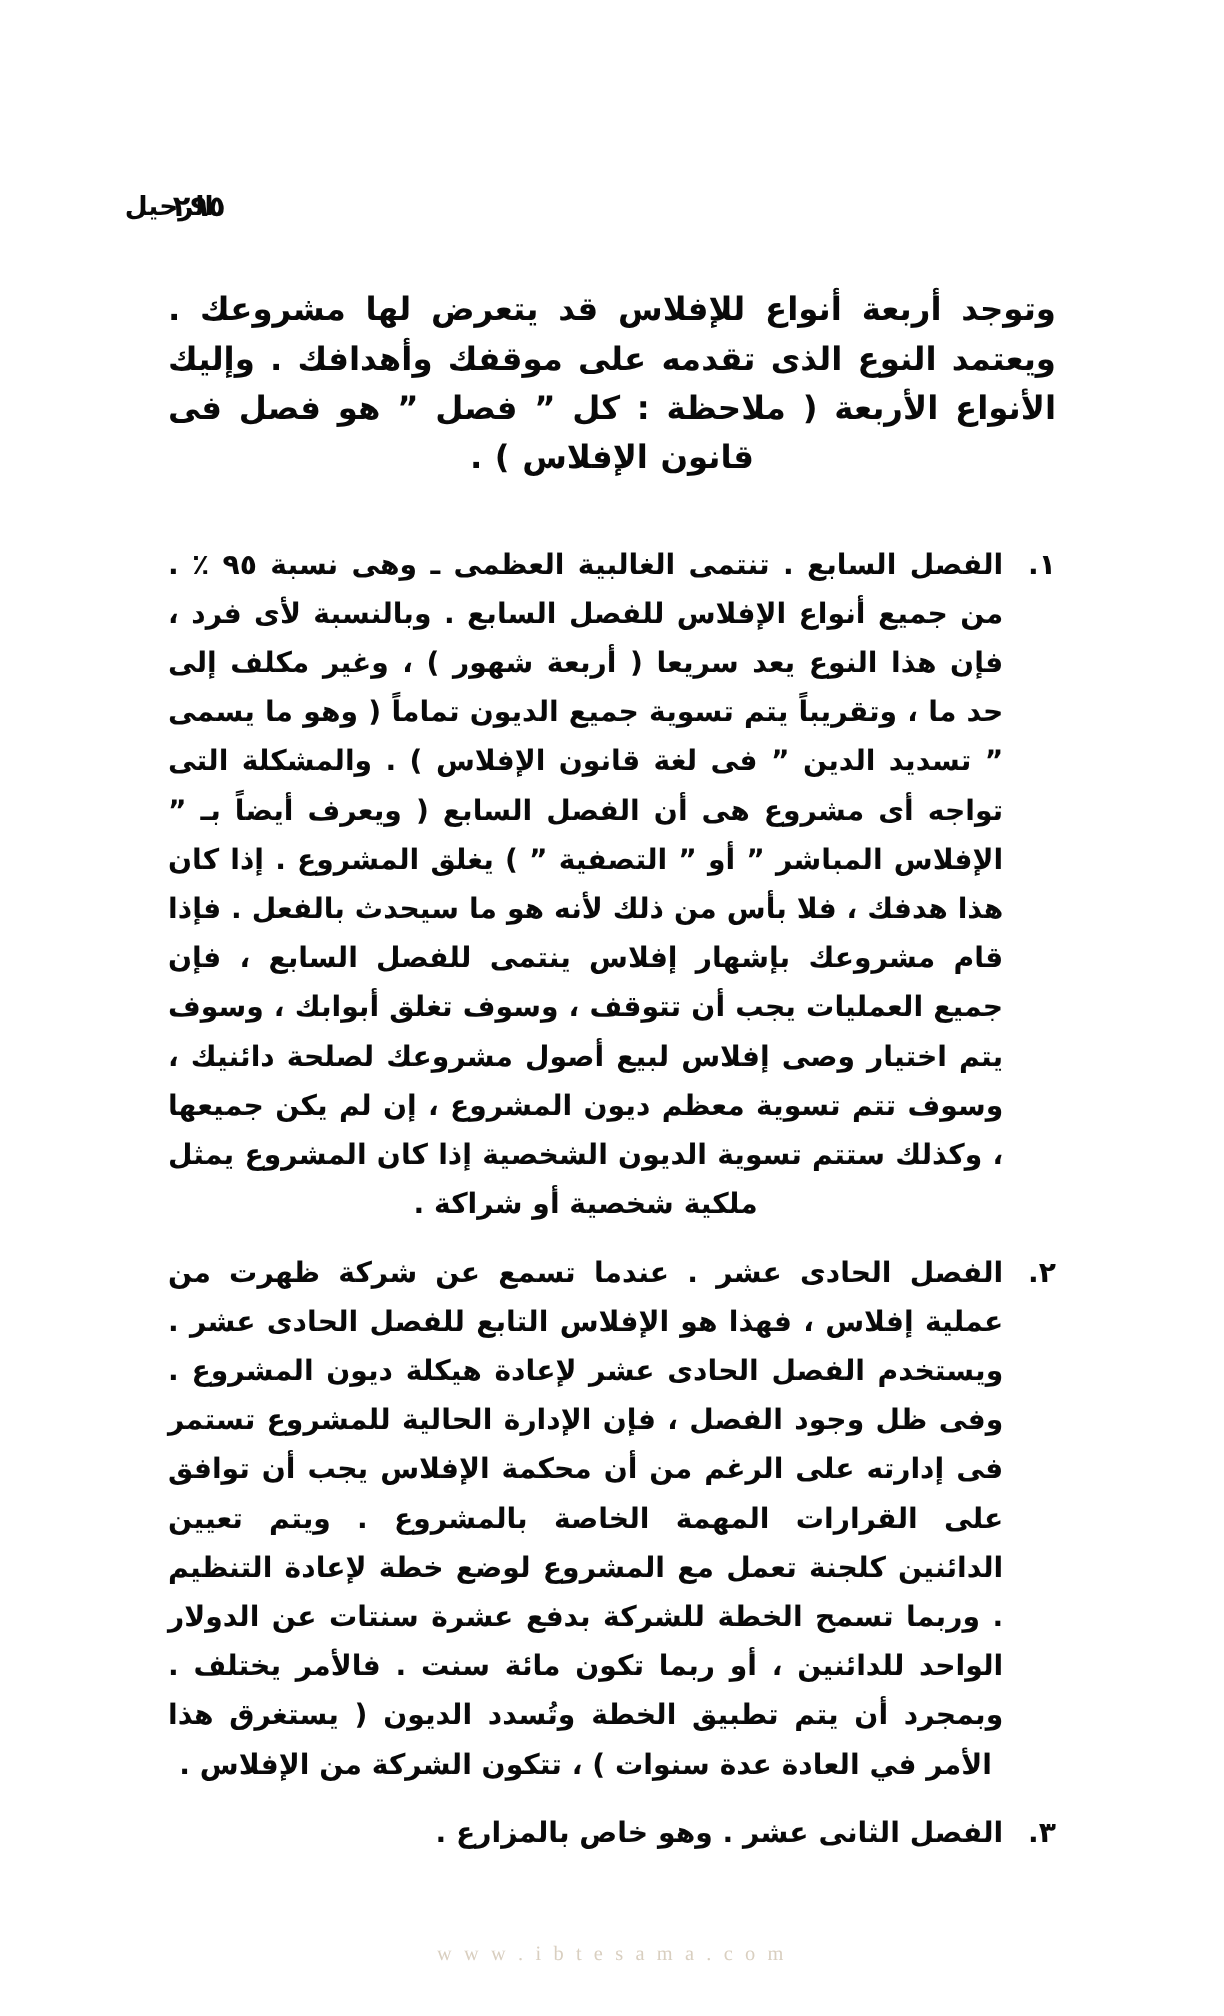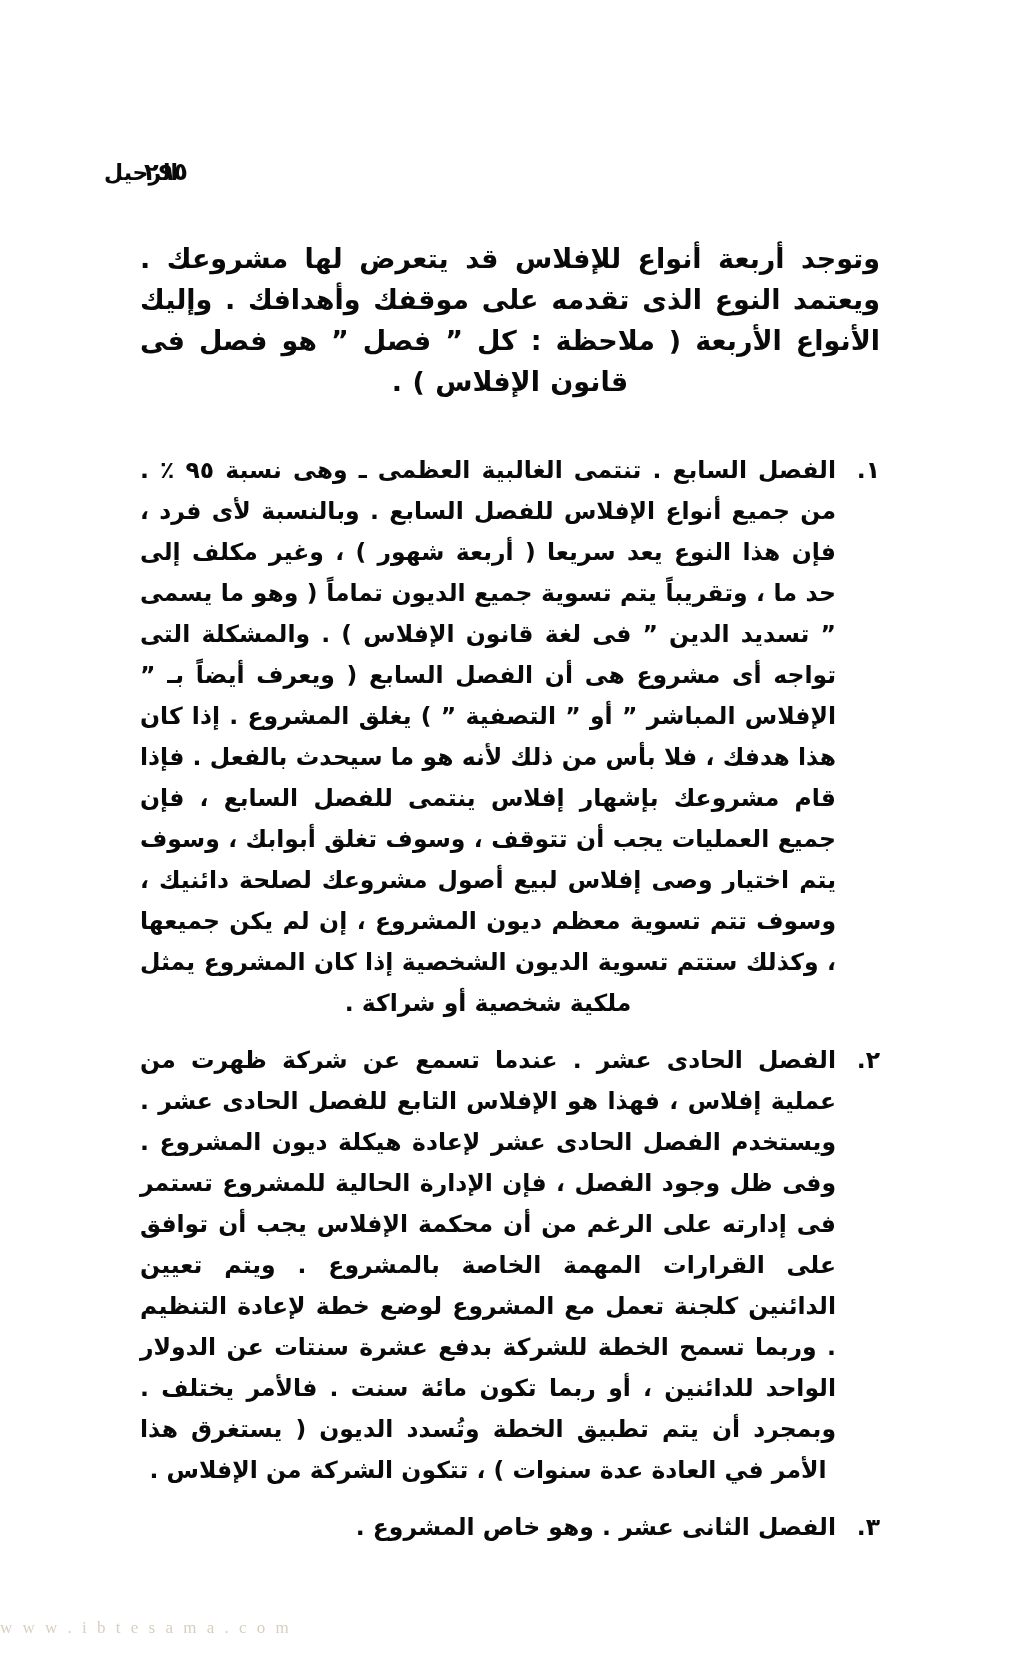--- a/index.html
+++ b/index.html
@@ -117,20 +117,21 @@
   }
 
   .spacer-lg { height: 22px; }
 
   
   .footer-watermark {
     position: absolute;
     bottom: 42px;
     left: 0;
     right: 0;
+    text-align: center;
     font-size: 17px;
     letter-spacing: 3px;
     color: #d9cfc0;
     direction: ltr;
     font-family: "Liberation Serif", serif;
   }
 </style>
 </head>
 <body>
 
@@ -154,21 +155,21 @@
         <span class="body-text">الفصل السابع . تنتمى الغالبية العظمى ـ وهى نسبة ٩٥ ٪ . من جميع أنواع الإفلاس للفصل السابع . وبالنسبة لأى فرد ، فإن هذا النوع يعد سريعا ( أربعة شهور ) ، وغير مكلف إلى حد ما ، وتقريباً يتم تسوية جميع الديون تماماً ( وهو ما يسمى ” تسديد الدين ” فى لغة قانون الإفلاس ) . والمشكلة التى تواجه أى مشروع هى أن الفصل السابع ( ويعرف أيضاً بـ ” الإفلاس المباشر ” أو ” التصفية ” ) يغلق المشروع . إذا كان هذا هدفك ، فلا بأس من ذلك لأنه هو ما سيحدث بالفعل . فإذا قام مشروعك بإشهار إفلاس ينتمى للفصل السابع ، فإن جميع العمليات يجب أن تتوقف ، وسوف تغلق أبوابك ، وسوف يتم اختيار وصى إفلاس لبيع أصول مشروعك لصلحة دائنيك ، وسوف تتم تسوية معظم ديون المشروع ، إن لم يكن جميعها ، وكذلك ستتم تسوية الديون الشخصية إذا كان المشروع يمثل ملكية شخصية أو شراكة .</span>
       </li>
 
       <li class="chapter">
         <span class="marker">٢.</span>
         <span class="body-text">الفصل الحادى عشر . عندما تسمع عن شركة ظهرت من عملية إفلاس ، فهذا هو الإفلاس التابع للفصل الحادى عشر . ويستخدم الفصل الحادى عشر لإعادة هيكلة ديون المشروع . وفى ظل وجود الفصل ، فإن الإدارة الحالية للمشروع تستمر فى إدارته على الرغم من أن محكمة الإفلاس يجب أن توافق على القرارات المهمة الخاصة بالمشروع . ويتم تعيين الدائنين كلجنة تعمل مع المشروع لوضع خطة لإعادة التنظيم . وربما تسمح الخطة للشركة بدفع عشرة سنتات عن الدولار الواحد للدائنين ، أو ربما تكون مائة سنت . فالأمر يختلف . وبمجرد أن يتم تطبيق الخطة وتُسدد الديون ( يستغرق هذا الأمر في العادة عدة سنوات ) ، تتكون الشركة من الإفلاس .</span>
       </li>
 
       <li class="chapter">
         <span class="marker">٣.</span>
-        <span class="body-text flush">الفصل الثانى عشر . وهو خاص المشروع .</span>
+        <span class="body-text flush">الفصل الثانى عشر . وهو خاص بالمزارع .</span>
       </li>
 
     </ol>
   </div>
 
   <div class="footer-watermark" style="color: rgb(217, 207, 192);">w w w . i b t e s a m a . c o m</div>
 
 </div>
 
 </body></html>

